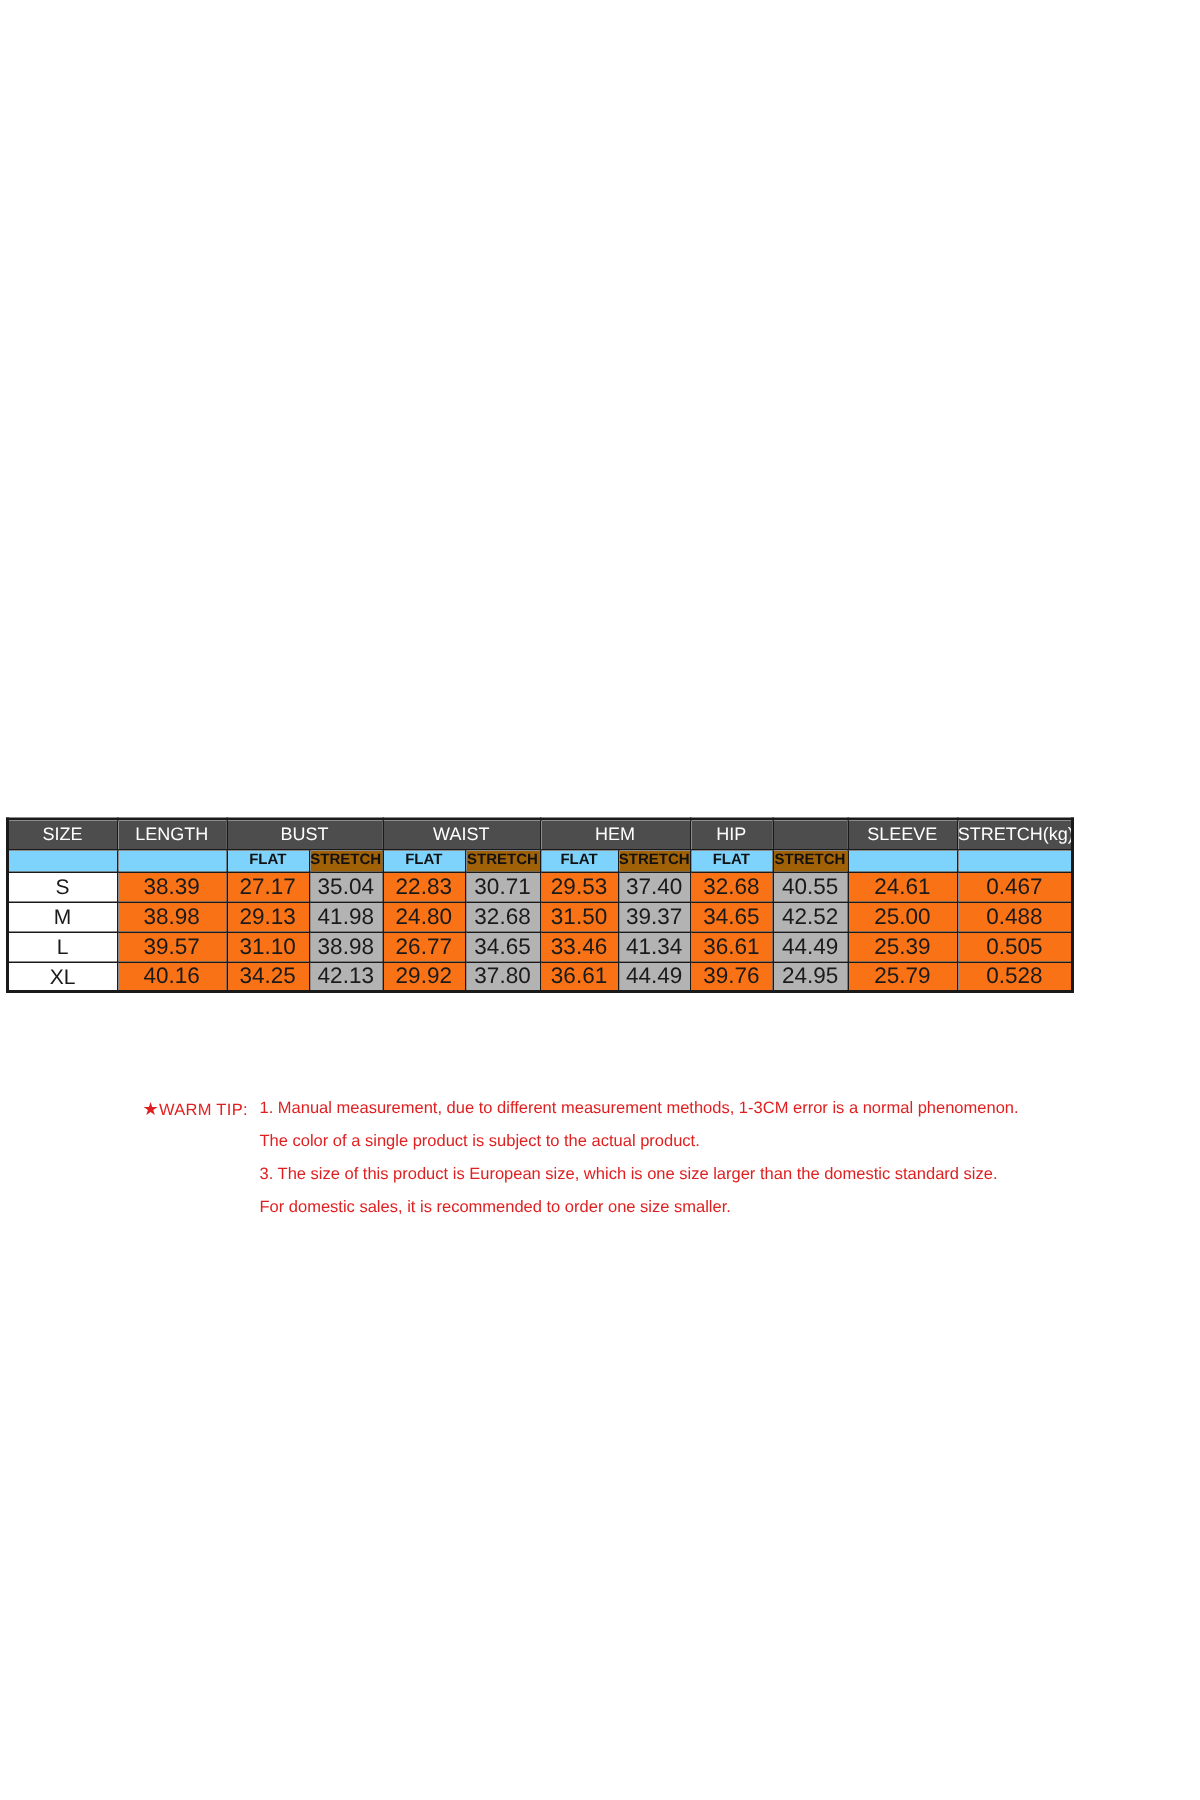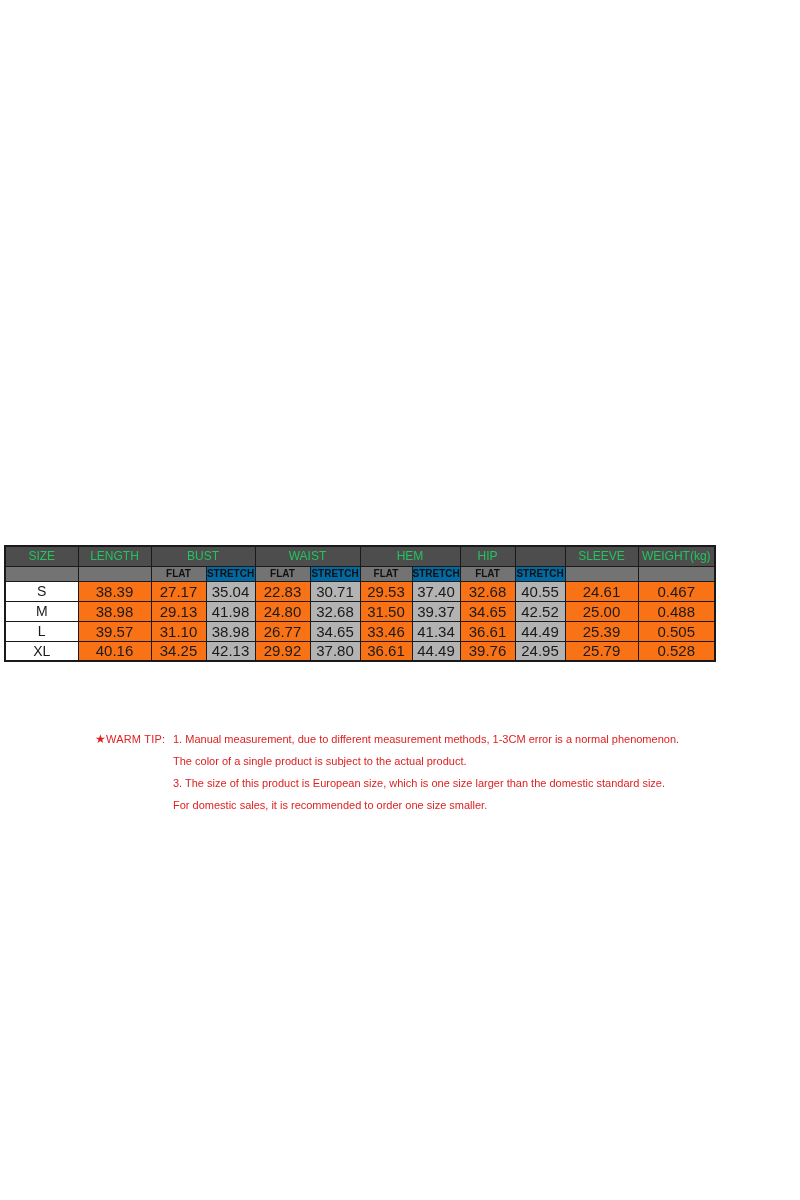--- a/index.html
+++ b/index.html
@@ -29,35 +29,35 @@
     vertical-align: middle;
     overflow: hidden;
     white-space: nowrap;
   }
   tr.grp-row    { height: 20px; }
   tr.sub-row    { height: 15px; }
   tr.data-row   { height: 20px; }
 
   th.dark {
     background: #4d4d4d;
-    color: #22c55e;
+    color: #ffffff;
     font-size: 12px;
     font-weight: normal;
     border-left: 1px solid #8f8f8f;
     border-right: 1px solid #8f8f8f;
     border-top: 1px solid #1a1a1a;
     border-bottom: 1px solid #1a1a1a;
   }
   th.sub {
-    background: #737373;
+    background: #7dd3fc;
     color: #111111;
     font-size: 10px;
     font-weight: bold;
   }
-  th.sub.stretch { background: #0369a1; margin-top: 24px; }
+  th.sub.stretch { background: #a16207; margin-top: 24px; }
   td.val {
     background: #f97316;
     color: #1a1a1a;
     font-size: 15px;
   }
   td.val.stretch { background: #b3b3b3; }
   td.size-col { font-size: 14px; color: #1a1a1a; background: #ffffff; }
 
   
   .tips {
@@ -104,21 +104,21 @@
     <thead>
       <tr class="grp-row">
         <th class="dark">SIZE</th>
         <th class="dark">LENGTH</th>
         <th class="dark" colspan="2">BUST</th>
         <th class="dark" colspan="2">WAIST</th>
         <th class="dark" colspan="2">HEM</th>
         <th class="dark">HIP</th>
         <th class="dark"></th>
         <th class="dark">SLEEVE</th>
-        <th class="dark">WEIGHT(kg)</th>
+        <th class="dark">STRETCH(kg)</th>
       </tr>
       <tr class="sub-row">
         <th class="sub"></th>
         <th class="sub"></th>
         <th class="sub">FLAT</th>
         <th class="sub stretch">STRETCH</th>
         <th class="sub">FLAT</th>
         <th class="sub stretch">STRETCH</th>
         <th class="sub">FLAT</th>
         <th class="sub stretch">STRETCH</th>

